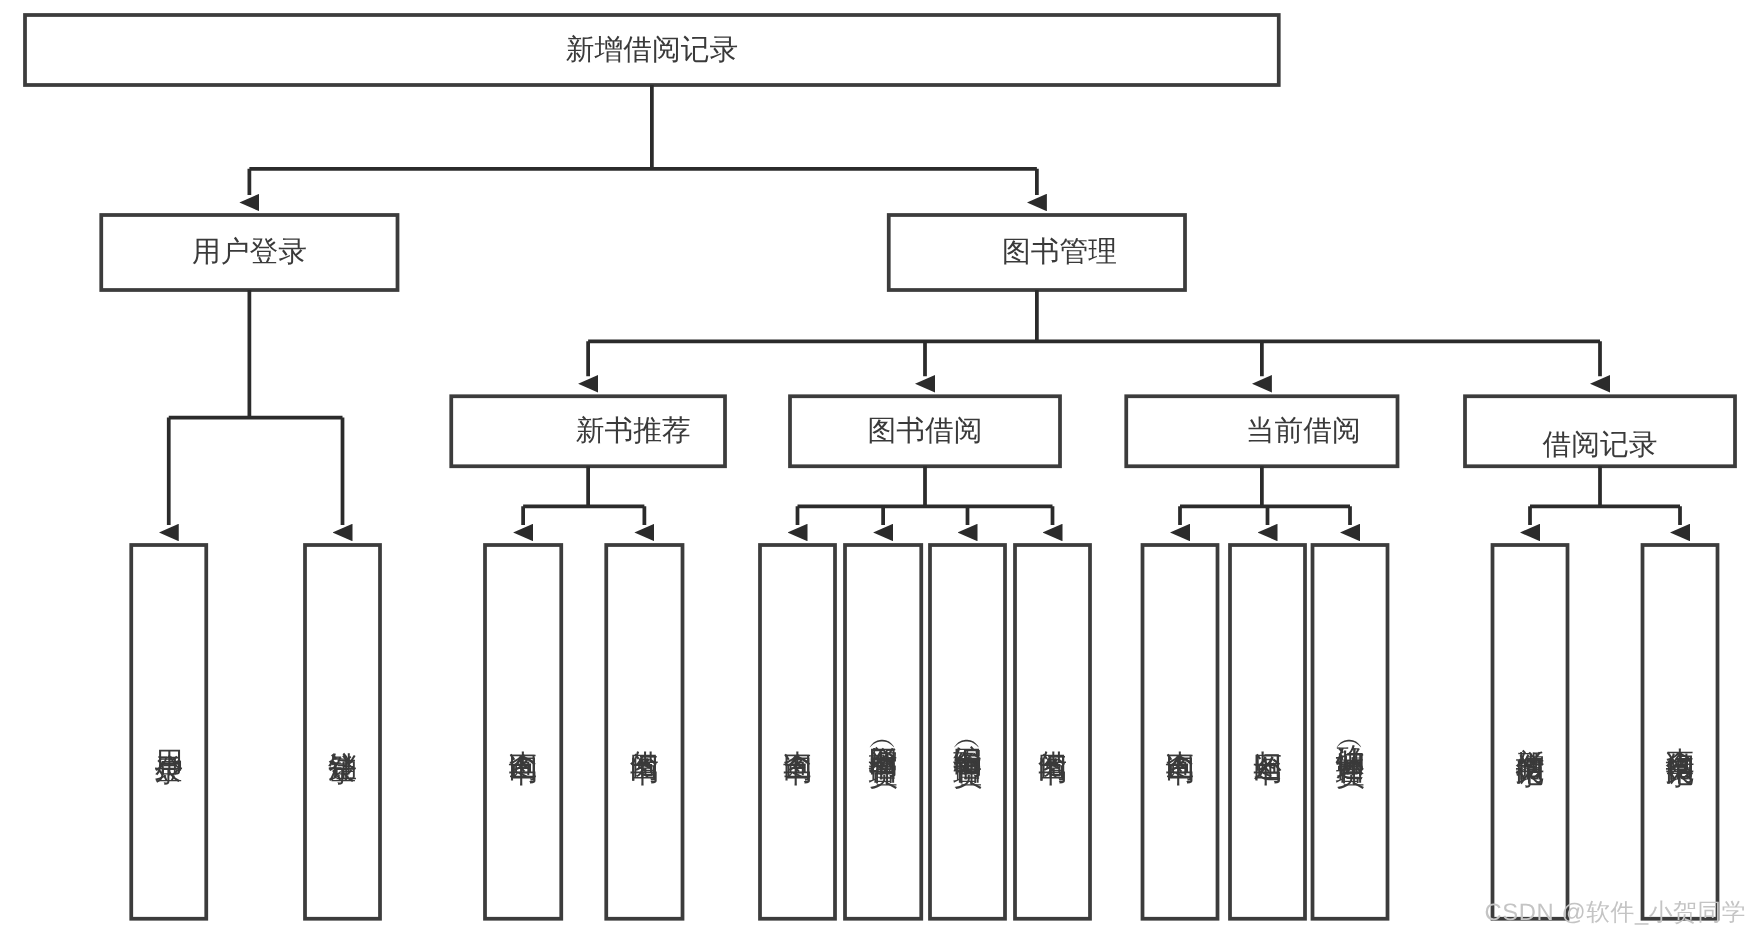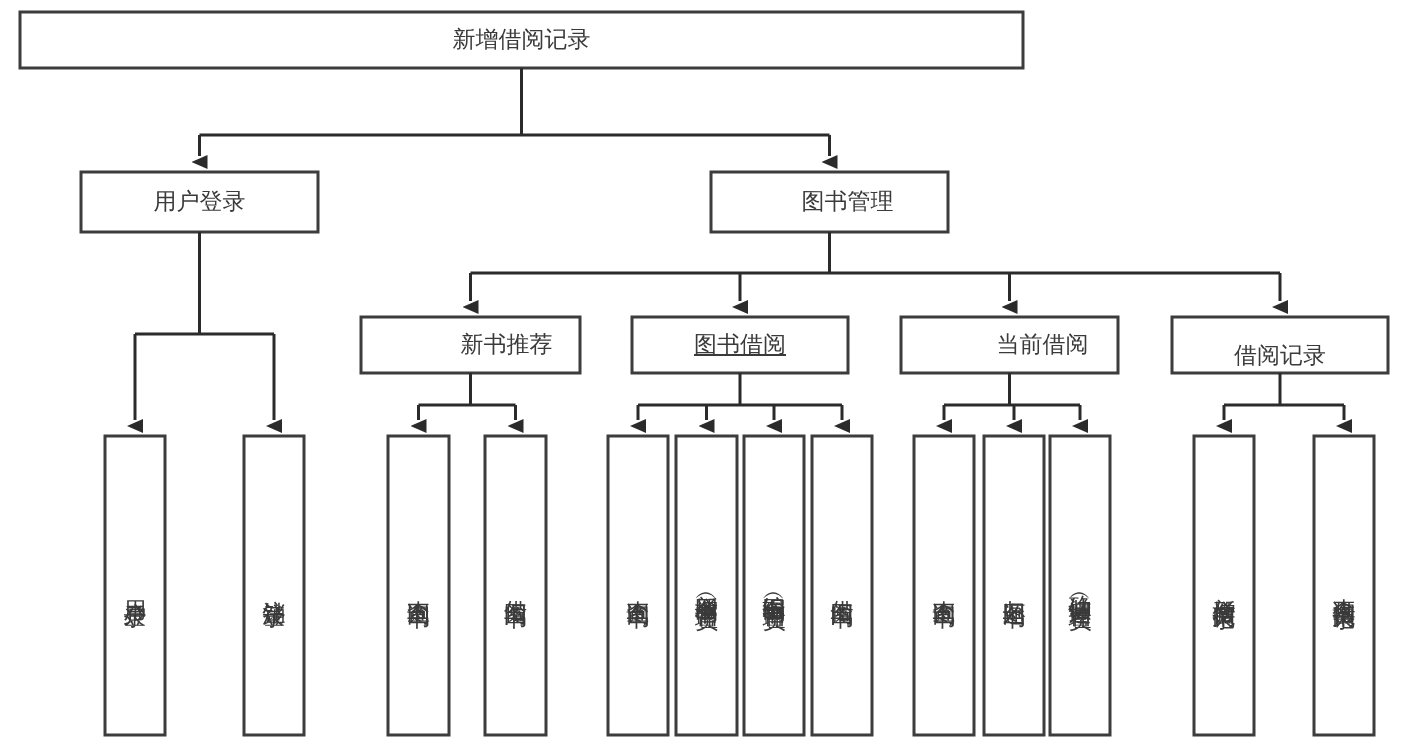--- a/index.html
+++ b/index.html
@@ -98,27 +98,28 @@
 
   <div id="labels-layer">
       <div class="nodelabel horiz" style="left: 20px; top: 12px; width: 1003px; height: 56px;">新增借阅记录</div>
       <div class="nodelabel horiz" style="left: 81px; top: 172px; width: 237px; height: 60px;">用户登录</div>
       <div class="nodelabel horiz" style="left: 711px; top: 172px; width: 273px; height: 60px;">图书管理</div>
       <div class="nodelabel vert" style="left: 105px; top: 436px; width: 60px; height: 299px;">用户登录</div>
       <div class="nodelabel vert" style="left: 244px; top: 436px; width: 60px; height: 299px;">注销登录</div>
       <div class="nodelabel horiz" style="left: 361px; top: 317px; width: 219px; height: 56px; margin-left: 36px;">新书推荐</div>
       <div class="nodelabel vert" style="left: 388px; top: 436px; width: 61px; height: 299px;">查询图书</div>
       <div class="nodelabel vert" style="left: 485px; top: 436px; width: 61px; height: 299px;">借阅图书</div>
-      <div class="nodelabel horiz" style="left: 632px; top: 317px; width: 216px; height: 56px; text-decoration: underline;">图书借阅</div>
+      <div class="nodelabel horiz" style="left: 632px; top: 317px; width: 216px; height: 56px;">图书借阅</div>
       <div class="nodelabel vert" style="left: 608px; top: 436px; width: 60px; height: 299px;">查询图书</div>
       <div class="nodelabel vert" style="left: 676px; top: 436px; width: 61px; height: 299px;">新增图书（管理员）</div>
       <div class="nodelabel vert" style="left: 744px; top: 436px; width: 60px; height: 299px;">编辑图书（管理员）</div>
       <div class="nodelabel vert" style="left: 812px; top: 436px; width: 60px; height: 299px;">借阅图书</div>
       <div class="nodelabel horiz" style="left: 901px; top: 317px; width: 217px; height: 56px; padding-left: 33px;">当前借阅</div>
       <div class="nodelabel vert" style="left: 914px; top: 436px; width: 60px; height: 299px;">查询图书</div>
       <div class="nodelabel vert" style="left: 984px; top: 436px; width: 60px; height: 299px;">归还图书</div>
       <div class="nodelabel vert" style="left: 1050px; top: 436px; width: 60px; height: 299px;">确认归还（管理员）</div>
       <div class="nodelabel horiz" style="left: 1172px; top: 317px; width: 216px; height: 51px; margin-top: 13px;">借阅记录</div>
       <div class="nodelabel vert" style="left: 1194px; top: 436px; width: 60px; height: 299px;">新增借阅记录</div>
       <div class="nodelabel vert" style="left: 1314px; top: 436px; width: 60px; height: 299px;">查询借阅记录</div>
     </div>
 
+  <div class="watermark">CSDN @软件_小贺同学</div>
 </div>
 
 </body></html>

